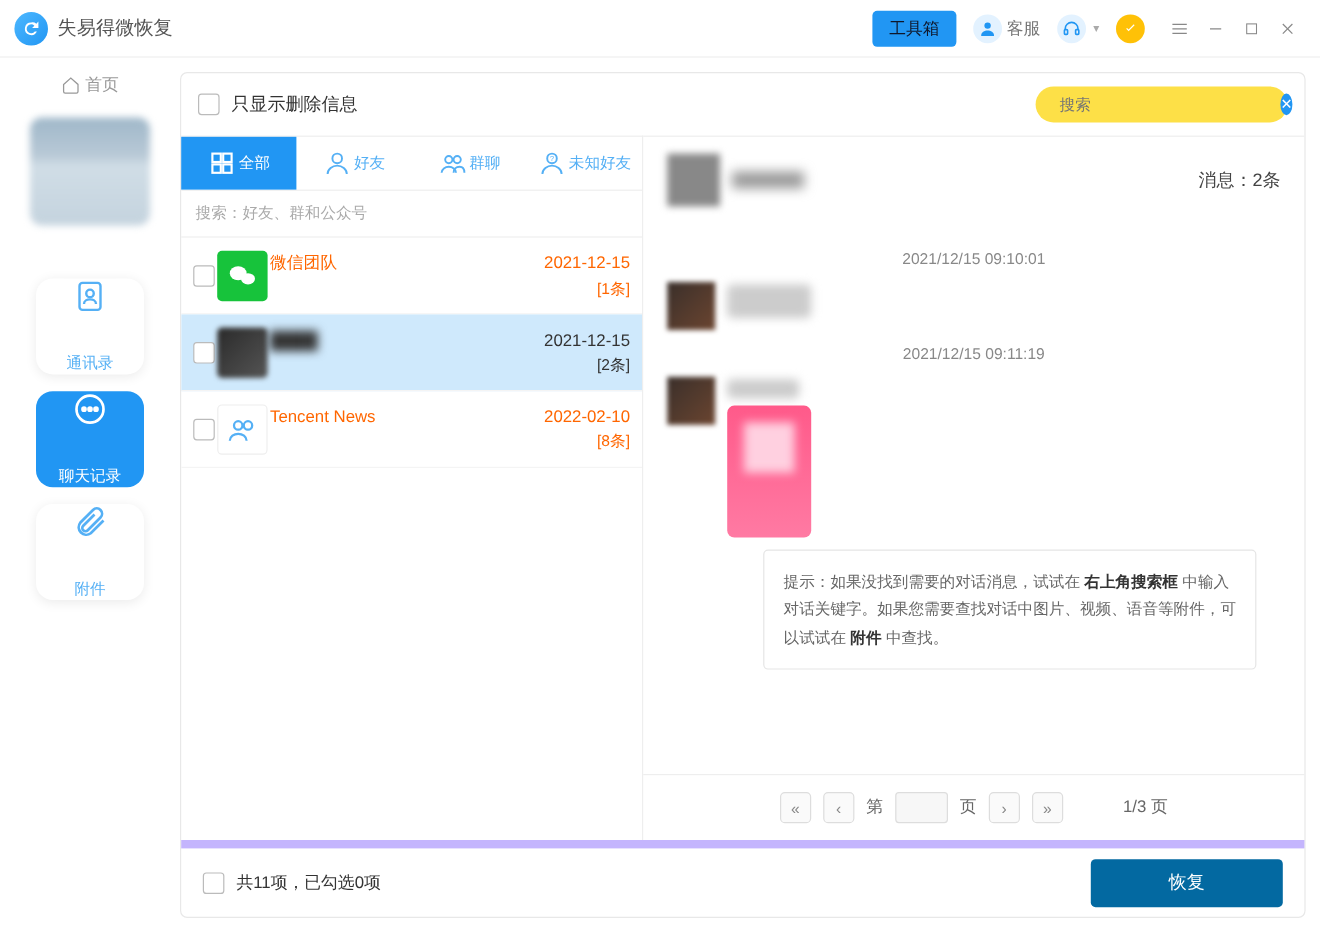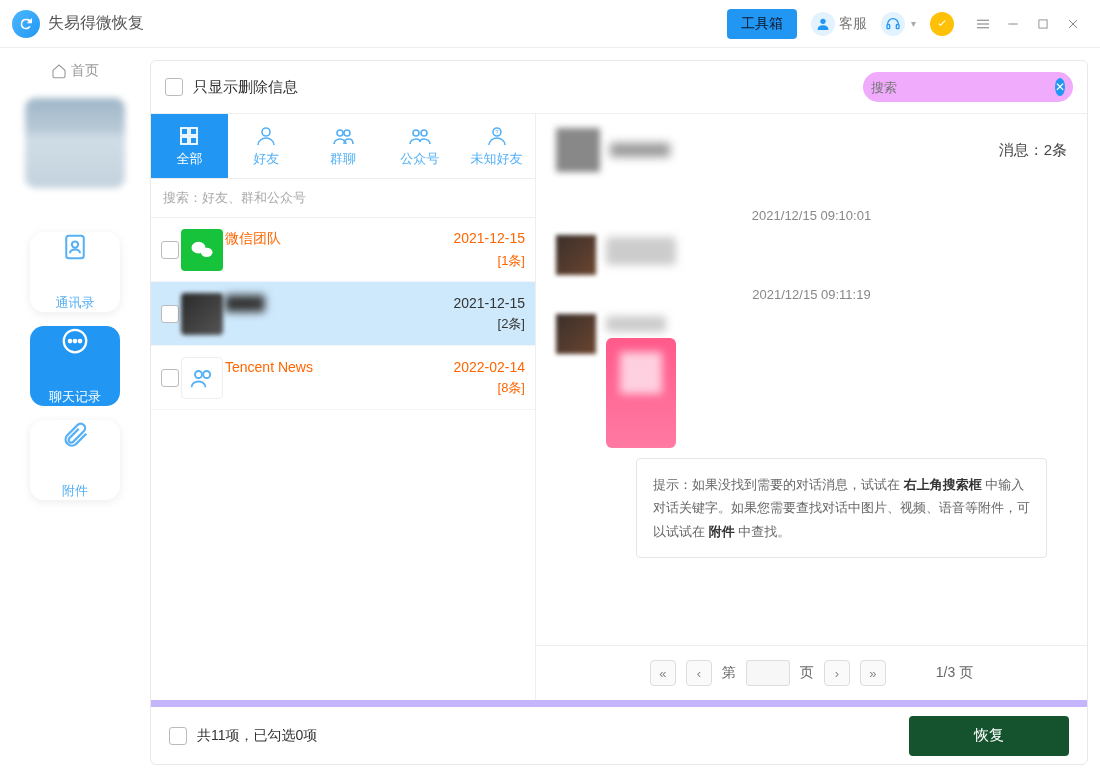--- a/index.html
+++ b/index.html
@@ -29,29 +29,29 @@
 .side-card.shadow { box-shadow: 0 2px 10px rgba(0,0,0,.08); background:#fff; }
 .side-card svg { width: 30px; height: 30px; }
 .side-card.first { margin-top: 30px; }
 
 .content { flex: 1; padding: 0 0 0 0; }
 .card { margin: 12px 12px 0 0; border: 1px solid #e8e8e8; border-radius: 6px; background: #fff; height: 705px; display: flex; flex-direction: column; }
 
 .topbar { height: 52px; display: flex; align-items: center; padding: 0 14px; }
 .chk { width: 18px; height: 18px; border: 1.5px solid #bbb; border-radius: 3px; background: #fff; cursor: pointer; }
 .topbar-label { margin-left: 10px; font-size: 15px; color: #333; }
-.search-wrap { margin-left: auto; background: #f0abfc; border-radius: 16px; height: 30px; display: flex; align-items: center; padding: 0 8px 0 12px; width: 210px; justify-content: flex-end; }
+.search-wrap { margin-left: auto; background: #fde047; border-radius: 16px; height: 30px; display: flex; align-items: center; padding: 0 8px 0 12px; width: 210px; }
 .search-wrap svg { width:16px; height:16px; color:#bbb; }
 .search-input { background: transparent; border: none; outline: none; flex: 1; font-size: 13px; color: #666; padding: 0 8px; }
 .search-clear { width: 18px; height: 18px; border-radius: 50%; background: #2196f3; color: #fff; display: flex; align-items: center; justify-content: center; font-size: 12px; cursor: pointer; }
 
 .body { flex: 1; display: flex; min-height: 0; }
 .left { width: 385px; border-right: 1px solid #eee; display: flex; flex-direction: column; border-top:1px solid #eee; }
 .tabs { display: flex; border-bottom: 1px solid #eee; }
-.tab { flex: 1; display: flex; flex-direction: column; align-items: center; justify-content: center; padding: 10px 0; cursor: pointer; color: #55b0f5; font-size: 13px; gap: 2px; }
+.tab { flex: 1; display: flex; flex-direction: row; align-items: center; justify-content: center; padding: 10px 0; cursor: pointer; color: #55b0f5; font-size: 13px; gap: 2px; }
 .tab.active { background: #2196f3; color: #fff; }
 .tab svg { width: 24px; height: 24px; }
 .filter-row { padding: 10px 12px; border-bottom: 1px solid #eee; color: #aaa; font-size: 13px; }
 
 .chat-list { flex: 1; overflow: auto; }
 .chat-row { display: flex; align-items: center; height: 64px; padding: 0 10px; gap: 2px; border-bottom: 1px solid #f4f4f4; cursor: pointer; }
 .chat-row.selected { background: #cfe9fc; }
 .row-avatar { width: 42px; height: 42px; border-radius: 4px; background: #ccc; display:flex; align-items:center; justify-content:center; }
 .row-avatar.wechat { background: #17c33b; }
 .row-avatar.blurred { background: linear-gradient(135deg,#2a2a2a,#555); filter: blur(2px); }
@@ -81,21 +81,21 @@
 .tip-box { margin: 10px 20px 10px 80px; border: 1px solid #e5e5e5; border-radius: 4px; padding: 14px 16px; font-size: 13px; color: #666; line-height: 1.8; }
 .tip-box b { color: #333; font-weight: bold; }
 
 .pager { display: flex; align-items: center; justify-content: center; gap: 10px; padding: 14px 0; border-top: 1px solid #eee; color: #666; font-size: 14px; }
 .pg-btn { width: 26px; height: 26px; border: 1px solid #ddd; border-radius: 4px; background: #fafafa; display: flex; align-items: center; justify-content: center; cursor: pointer; color: #888; font-size: 13px; }
 .pg-input { width: 44px; height: 26px; border: 1px solid #ddd; border-radius: 3px; text-align: center; background:#f7f7f7; }
 .pager-right { margin-left: 40px; }
 
 .footer { border-top: 7px solid #c4b5fd; height: 64px; display: flex; align-items: center; padding: 0 18px; }
 .footer-label { margin-left: 10px; font-size: 14px; color: #333; }
-.recover-btn { margin-left: auto; background: #14532d; color: #fff; border: none; border-radius: 4px; width: 160px; height: 40px; font-size: 15px; cursor: pointer; }
+.recover-btn { margin-left: auto; background: #0369a1; color: #fff; border: none; border-radius: 4px; width: 160px; height: 40px; font-size: 15px; cursor: pointer; }
 </style>
 </head>
 <body>
 
 <div class="titlebar">
   <div class="app-logo">
     <svg viewBox="0 0 24 24" fill="#fff">
         <path d="M12 5a7 7 0 1 0 6.3 10H16a5 5 0 1 1-.5-6.5L13 11h7V4l-2.3 2.3A7 7 0 0 0 12 5z"></path>
       </svg>
   </div>
@@ -227,31 +227,20 @@
               <svg viewBox="0 0 24 24" fill="none" stroke="currentColor" stroke-width="1.6">
                   <circle cx="9" cy="9" r="3"></circle>
                   <circle cx="16" cy="9" r="3"></circle>
                   <path d="M3 20c0-3 3-5 6-5s6 2 6 5"></path>
                   <path d="M13 20c0-3 2-5 5-5s4 2 4 5"></path>
                 </svg>
               <span>群聊</span>
             </div>
             <div class="tab">
               <svg viewBox="0 0 24 24" fill="none" stroke="currentColor" stroke-width="1.6">
-                  <circle cx="8" cy="9" r="3"></circle>
-                  <circle cx="16" cy="9" r="3"></circle>
-                  <path d="M2 20c0-3 3-5 6-5"></path>
-                  <path d="M22 20c0-3-3-5-6-5"></path>
-                  <path d="M8 15c2 0 4 1 4 3"></path>
-                  <path d="M16 15c-2 0-4 1-4 3"></path>
-                </svg>
-              <span>公众号</span>
-            </div>
-            <div class="tab">
-              <svg viewBox="0 0 24 24" fill="none" stroke="currentColor" stroke-width="1.6">
                   <circle cx="12" cy="8" r="4"></circle>
                   <path d="M4 21c0-4 4-7 8-7s8 3 8 7"></path>
                   <text x="12" y="10" font-size="6" text-anchor="middle" fill="currentColor" stroke="none">?</text>
                 </svg>
               <span>未知好友</span>
             </div>
           </div>
           <div class="filter-row">搜索：好友、群和公众号</div>
 
           <div class="chat-list">
@@ -289,21 +278,21 @@
               <div class="row-avatar" style="background:#fff;border:1px solid #eee;">
                 <svg viewBox="0 0 24 24" fill="none" stroke="#55b0f5" stroke-width="1.6">
                     <circle cx="9" cy="9" r="3"></circle>
                     <circle cx="16" cy="9" r="3"></circle>
                     <path d="M3 20c0-3 3-5 6-5s6 2 6 5"></path>
                   </svg>
               </div>
               <div class="row-info">
                 <div class="row-top">
                   <span class="row-name">Tencent News</span>
-                  <span class="row-date">2022-02-14</span>
+                  <span class="row-date">2022-02-10</span>
                 </div>
                 <div class="row-count">[8条]</div>
               </div>
             </div>
           </div>
         </div>
 
         <div class="right">
           <div class="convo-head">
             <div class="convo-ava"></div>

